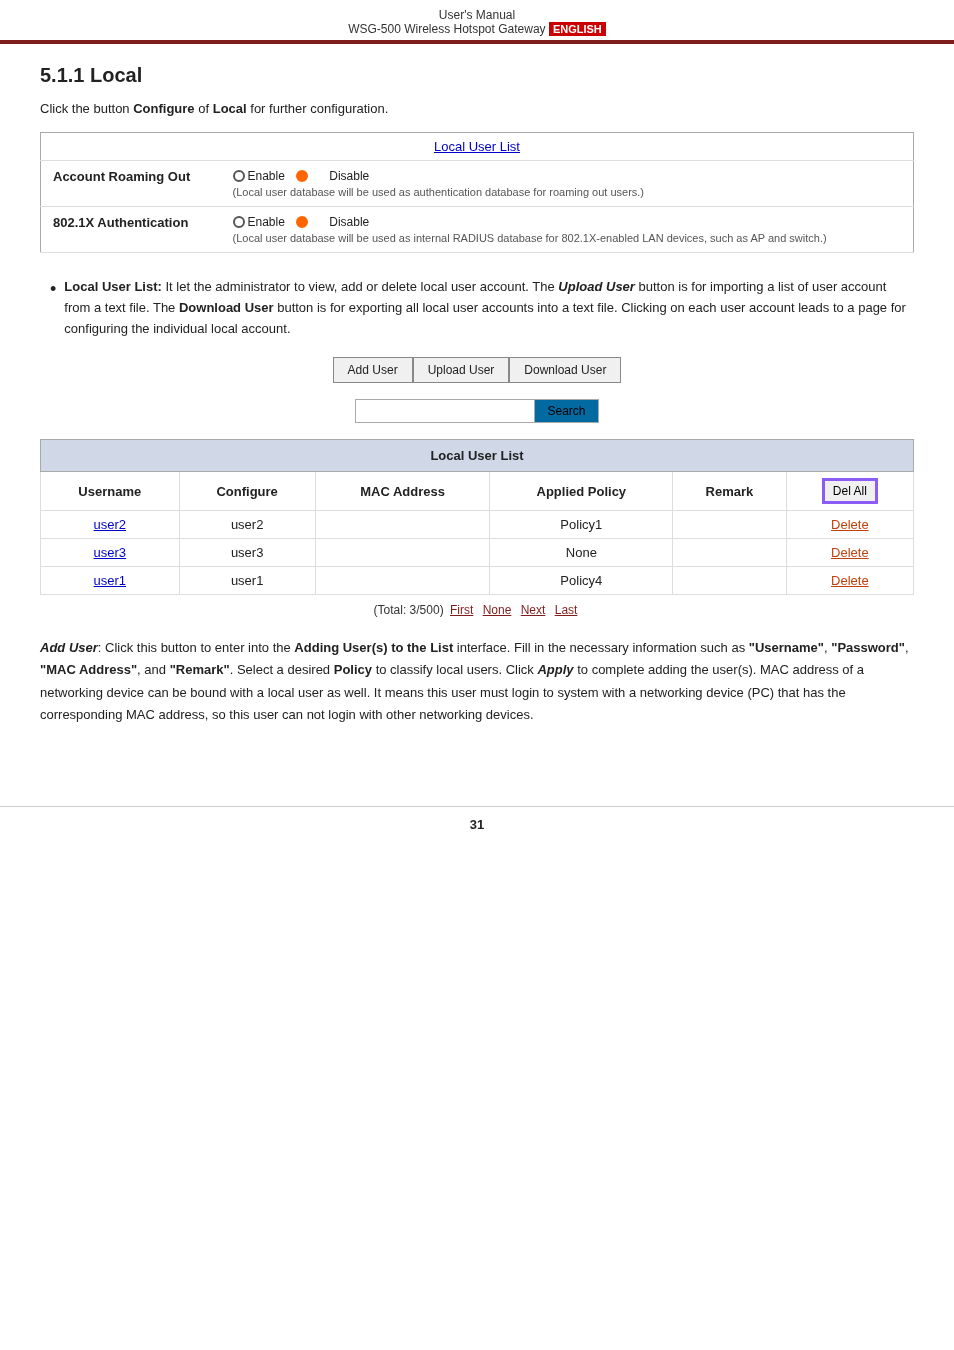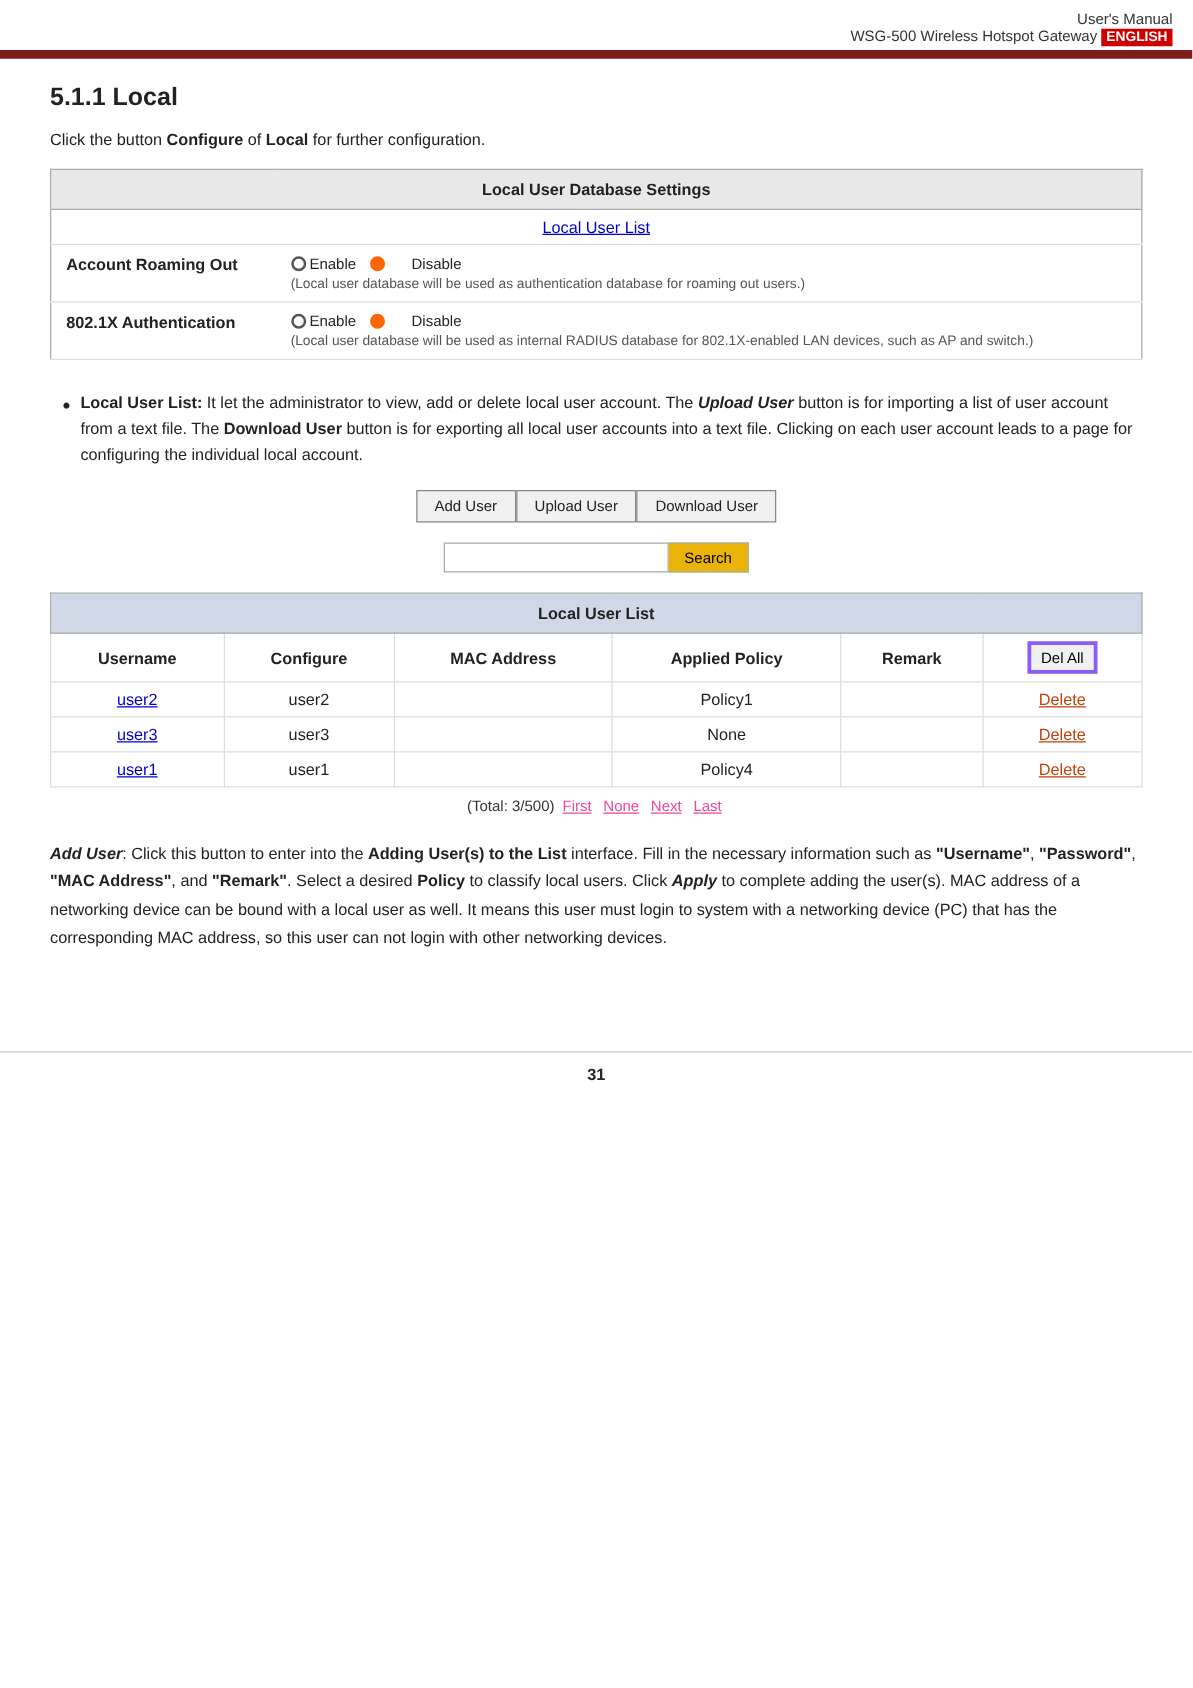--- a/index.html
+++ b/index.html
@@ -6,25 +6,25 @@
     body {
       font-family: Arial, sans-serif;
       font-size: 13px;
       color: #222;
       background: #fff;
       width: 954px;
       min-height: 1350px;
       padding: 0;
     }
     .header-bar {
-      text-align: right;
+      text-align: center;
       padding: 8px 16px 4px;
       font-size: 12px;
       color: #333;
-      border-bottom: 7px solid #7f1d1d;
+      border-bottom: 4px solid #7f1d1d;
     }
     .header-bar .title-line1 { }
     .header-bar .title-line2 { }
     .header-bar .english-badge {
       background: #c00;
       color: #fff;
       padding: 1px 4px;
       font-size: 11px;
       font-weight: bold;
     }
@@ -147,21 +147,21 @@
     }
     .search-input {
       border: 1px solid #aaa;
       padding: 4px 8px;
       font-size: 12px;
       width: 180px;
     }
     .search-btn {
       border: 1px solid #aaa;
       border-left: none;
-      background: #eab308;
+      background: #0369a1;
       padding: 4px 12px;
       font-size: 12px;
       cursor: pointer;
     }
 
     
     .user-list-table {
       width: 100%;
       border-collapse: collapse;
       border: 1px solid #aaa;
@@ -205,21 +205,21 @@
     }
 
     
     .pagination {
       text-align: center;
       font-size: 12px;
       margin-bottom: 20px;
       color: #333;
     }
     .pagination a {
-      color: #ec4899;
+      color: #7f1d1d;
       text-decoration: underline;
       margin: 0 3px;
     }
 
     
     .description-text {
       font-size: 13px;
       line-height: 1.7;
       margin-top: 20px;
     }
@@ -249,23 +249,20 @@
 <div class="content">
 
   <h2 class="section-title">5.1.1  Local</h2>
 
   <p class="intro-text">
     <span>Click the button </span><b>Configure</b><span> of </span><b>Local</b><span> for further configuration.</span>
   </p>
 
   <table class="settings-table">
     <tbody>
-        <tr>
-      <td colspan="2" class="table-header">Local User Database Settings</td>
-    </tr>
     <tr>
       <td colspan="2" class="local-user-link-row">
         <a href="#">Local User List</a>
       </td>
     </tr>
     <tr class="data-row">
       <td class="label-cell">Account Roaming Out</td>
       <td class="value-cell">
         <div class="radio-label">
           <span class="radio-enabled">

